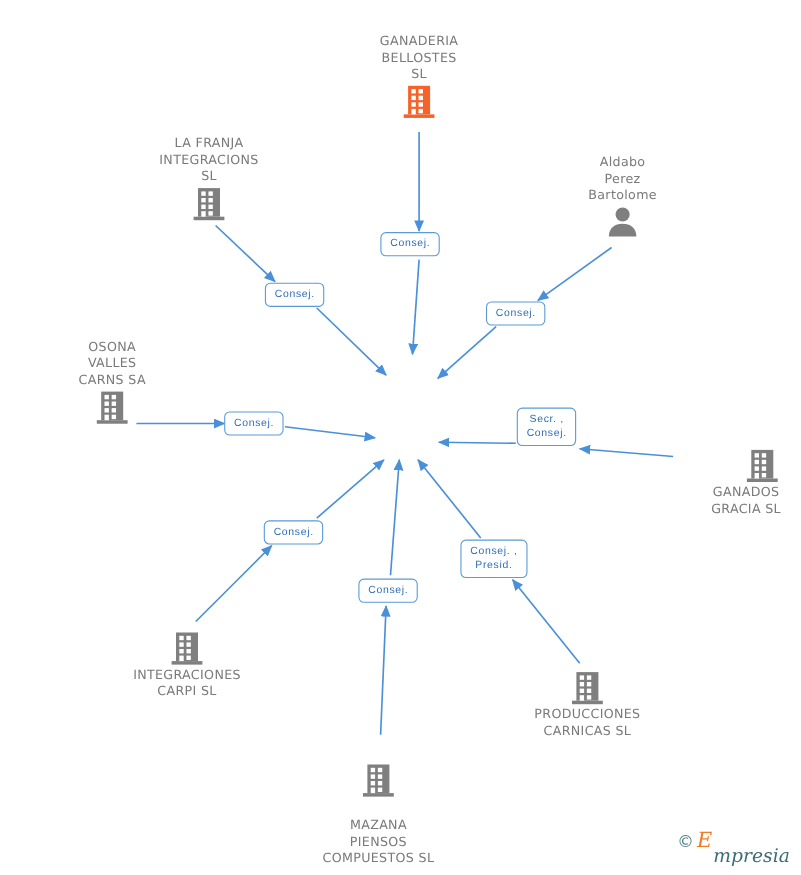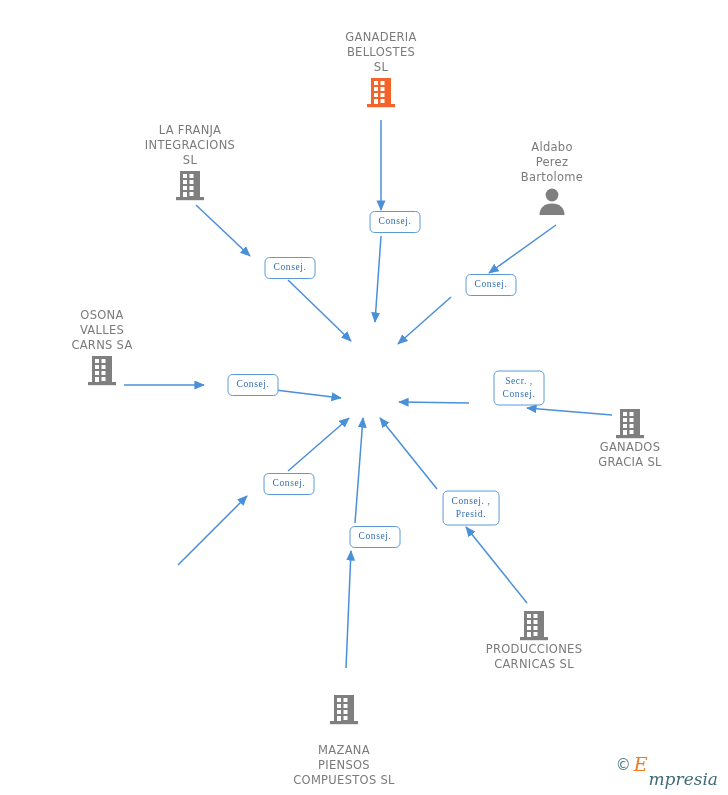--- a/index.html
+++ b/index.html
@@ -51,30 +51,29 @@
   .node.above .node-label { order: 1; }
   .node.above .node-icon { order: 2; }
   .gap-top { height: 4px; }
 
   .edge-label {
     position: absolute;
     background: #ffffff;
     border: 1px solid #5b9bd5;
     border-radius: 5px;
     color: #2f6db5;
-    font-family: Liberation Serif, serif;
+    font-family: Liberation Sans, sans-serif;
     font-size: 9.5px;
     line-height: 13px;
     letter-spacing: 0.6px;
     padding: 3px 8px 4px 8px;
     text-align: center;
     white-space: pre-line;
     box-sizing: border-box;
     transform: translate(-50%, -50%);
-    margin-left: 22px;
   }
   .watermark {
     position: absolute;
     right: 10px;
     bottom: 6px;
     display: flex;
     align-items: center;
     gap: 3px;
     user-select: none;
   }
@@ -170,21 +169,21 @@
       <rect x="16.5" y="6" width="4" height="4" fill="#ffffff"></rect>
       <rect x="10" y="12" width="4" height="4" fill="#ffffff"></rect>
       <rect x="16.5" y="12" width="4" height="4" fill="#ffffff"></rect>
       <rect x="10" y="18" width="4" height="4" fill="#ffffff"></rect>
       <rect x="16.5" y="18" width="4" height="4" fill="#ffffff"></rect>
       <rect x="10" y="24" width="4" height="5" fill="#ffffff"></rect>
       <rect x="16.5" y="24" width="4" height="4" fill="#ffffff"></rect>
     </svg>
   </div>
 
-  <div class="node above" style="left:552px; top:136px;">
+  <div class="node above" style="left:566px; top:136px;">
     <div class="node-label">Aldabo
 Perez
 Bartolome</div>
     <div class="gap-top"></div>
     <svg class="node-icon" viewBox="0 0 34 34">
       <circle cx="17" cy="10" r="6.4" fill="#7f7f7f"></circle>
       <path d="M4.5,30 C4.5,22.2 9.8,18.4 17,18.4 C24.2,18.4 29.5,22.2 29.5,30 Z" fill="#7f7f7f"></path>
     </svg>
   </div>
 
@@ -201,38 +200,55 @@
       <rect x="10" y="12" width="4" height="4" fill="#ffffff"></rect>
       <rect x="16.5" y="12" width="4" height="4" fill="#ffffff"></rect>
       <rect x="10" y="18" width="4" height="4" fill="#ffffff"></rect>
       <rect x="16.5" y="18" width="4" height="4" fill="#ffffff"></rect>
       <rect x="10" y="24" width="4" height="5" fill="#ffffff"></rect>
       <rect x="16.5" y="24" width="4" height="4" fill="#ffffff"></rect>
     </svg>
   </div>
 
 
-  <div class="node below" style="left:630px; top:402px;">
+  <div class="node below" style="left:630px; top:402px;align-items:flex-end;">
     <svg class="node-icon" viewBox="0 0 34 34">
       <rect x="7" y="3" width="20" height="26" fill="#7f7f7f"></rect>
       <rect x="3" y="29" width="28" height="3.2" fill="#7f7f7f"></rect>
       <rect x="10" y="6" width="4" height="4" fill="#ffffff"></rect>
       <rect x="16.5" y="6" width="4" height="4" fill="#ffffff"></rect>
       <rect x="10" y="12" width="4" height="4" fill="#ffffff"></rect>
       <rect x="16.5" y="12" width="4" height="4" fill="#ffffff"></rect>
       <rect x="10" y="18" width="4" height="4" fill="#ffffff"></rect>
       <rect x="16.5" y="18" width="4" height="4" fill="#ffffff"></rect>
       <rect x="10" y="24" width="4" height="5" fill="#ffffff"></rect>
       <rect x="16.5" y="24" width="4" height="4" fill="#ffffff"></rect>
     </svg>
     <div class="gap-top"></div>
     <div class="node-label">GANADOS
 GRACIA SL</div>
   </div>
 
+  <div class="node below" style="left:170px; top:568px;">
+    <svg class="node-icon" viewBox="0 0 34 34">
+      <rect x="7" y="3" width="20" height="26" fill="#7f7f7f"></rect>
+      <rect x="3" y="29" width="28" height="3.2" fill="#7f7f7f"></rect>
+      <rect x="10" y="6" width="4" height="4" fill="#ffffff"></rect>
+      <rect x="16.5" y="6" width="4" height="4" fill="#ffffff"></rect>
+      <rect x="10" y="12" width="4" height="4" fill="#ffffff"></rect>
+      <rect x="16.5" y="12" width="4" height="4" fill="#ffffff"></rect>
+      <rect x="10" y="18" width="4" height="4" fill="#ffffff"></rect>
+      <rect x="16.5" y="18" width="4" height="4" fill="#ffffff"></rect>
+      <rect x="10" y="24" width="4" height="5" fill="#ffffff"></rect>
+      <rect x="16.5" y="24" width="4" height="4" fill="#ffffff"></rect>
+    </svg>
+    <div class="gap-top"></div>
+    <div class="node-label">INTEGRACIONES
+CARPI SL</div>
+  </div>
 
   <div class="node below" style="left:534px; top:604px;align-items:center;">
     <svg class="node-icon" viewBox="0 0 34 34">
       <rect x="7" y="3" width="20" height="26" fill="#7f7f7f"></rect>
       <rect x="3" y="29" width="28" height="3.2" fill="#7f7f7f"></rect>
       <rect x="10" y="6" width="4" height="4" fill="#ffffff"></rect>
       <rect x="16.5" y="6" width="4" height="4" fill="#ffffff"></rect>
       <rect x="10" y="12" width="4" height="4" fill="#ffffff"></rect>
       <rect x="16.5" y="12" width="4" height="4" fill="#ffffff"></rect>
       <rect x="10" y="18" width="4" height="4" fill="#ffffff"></rect>

